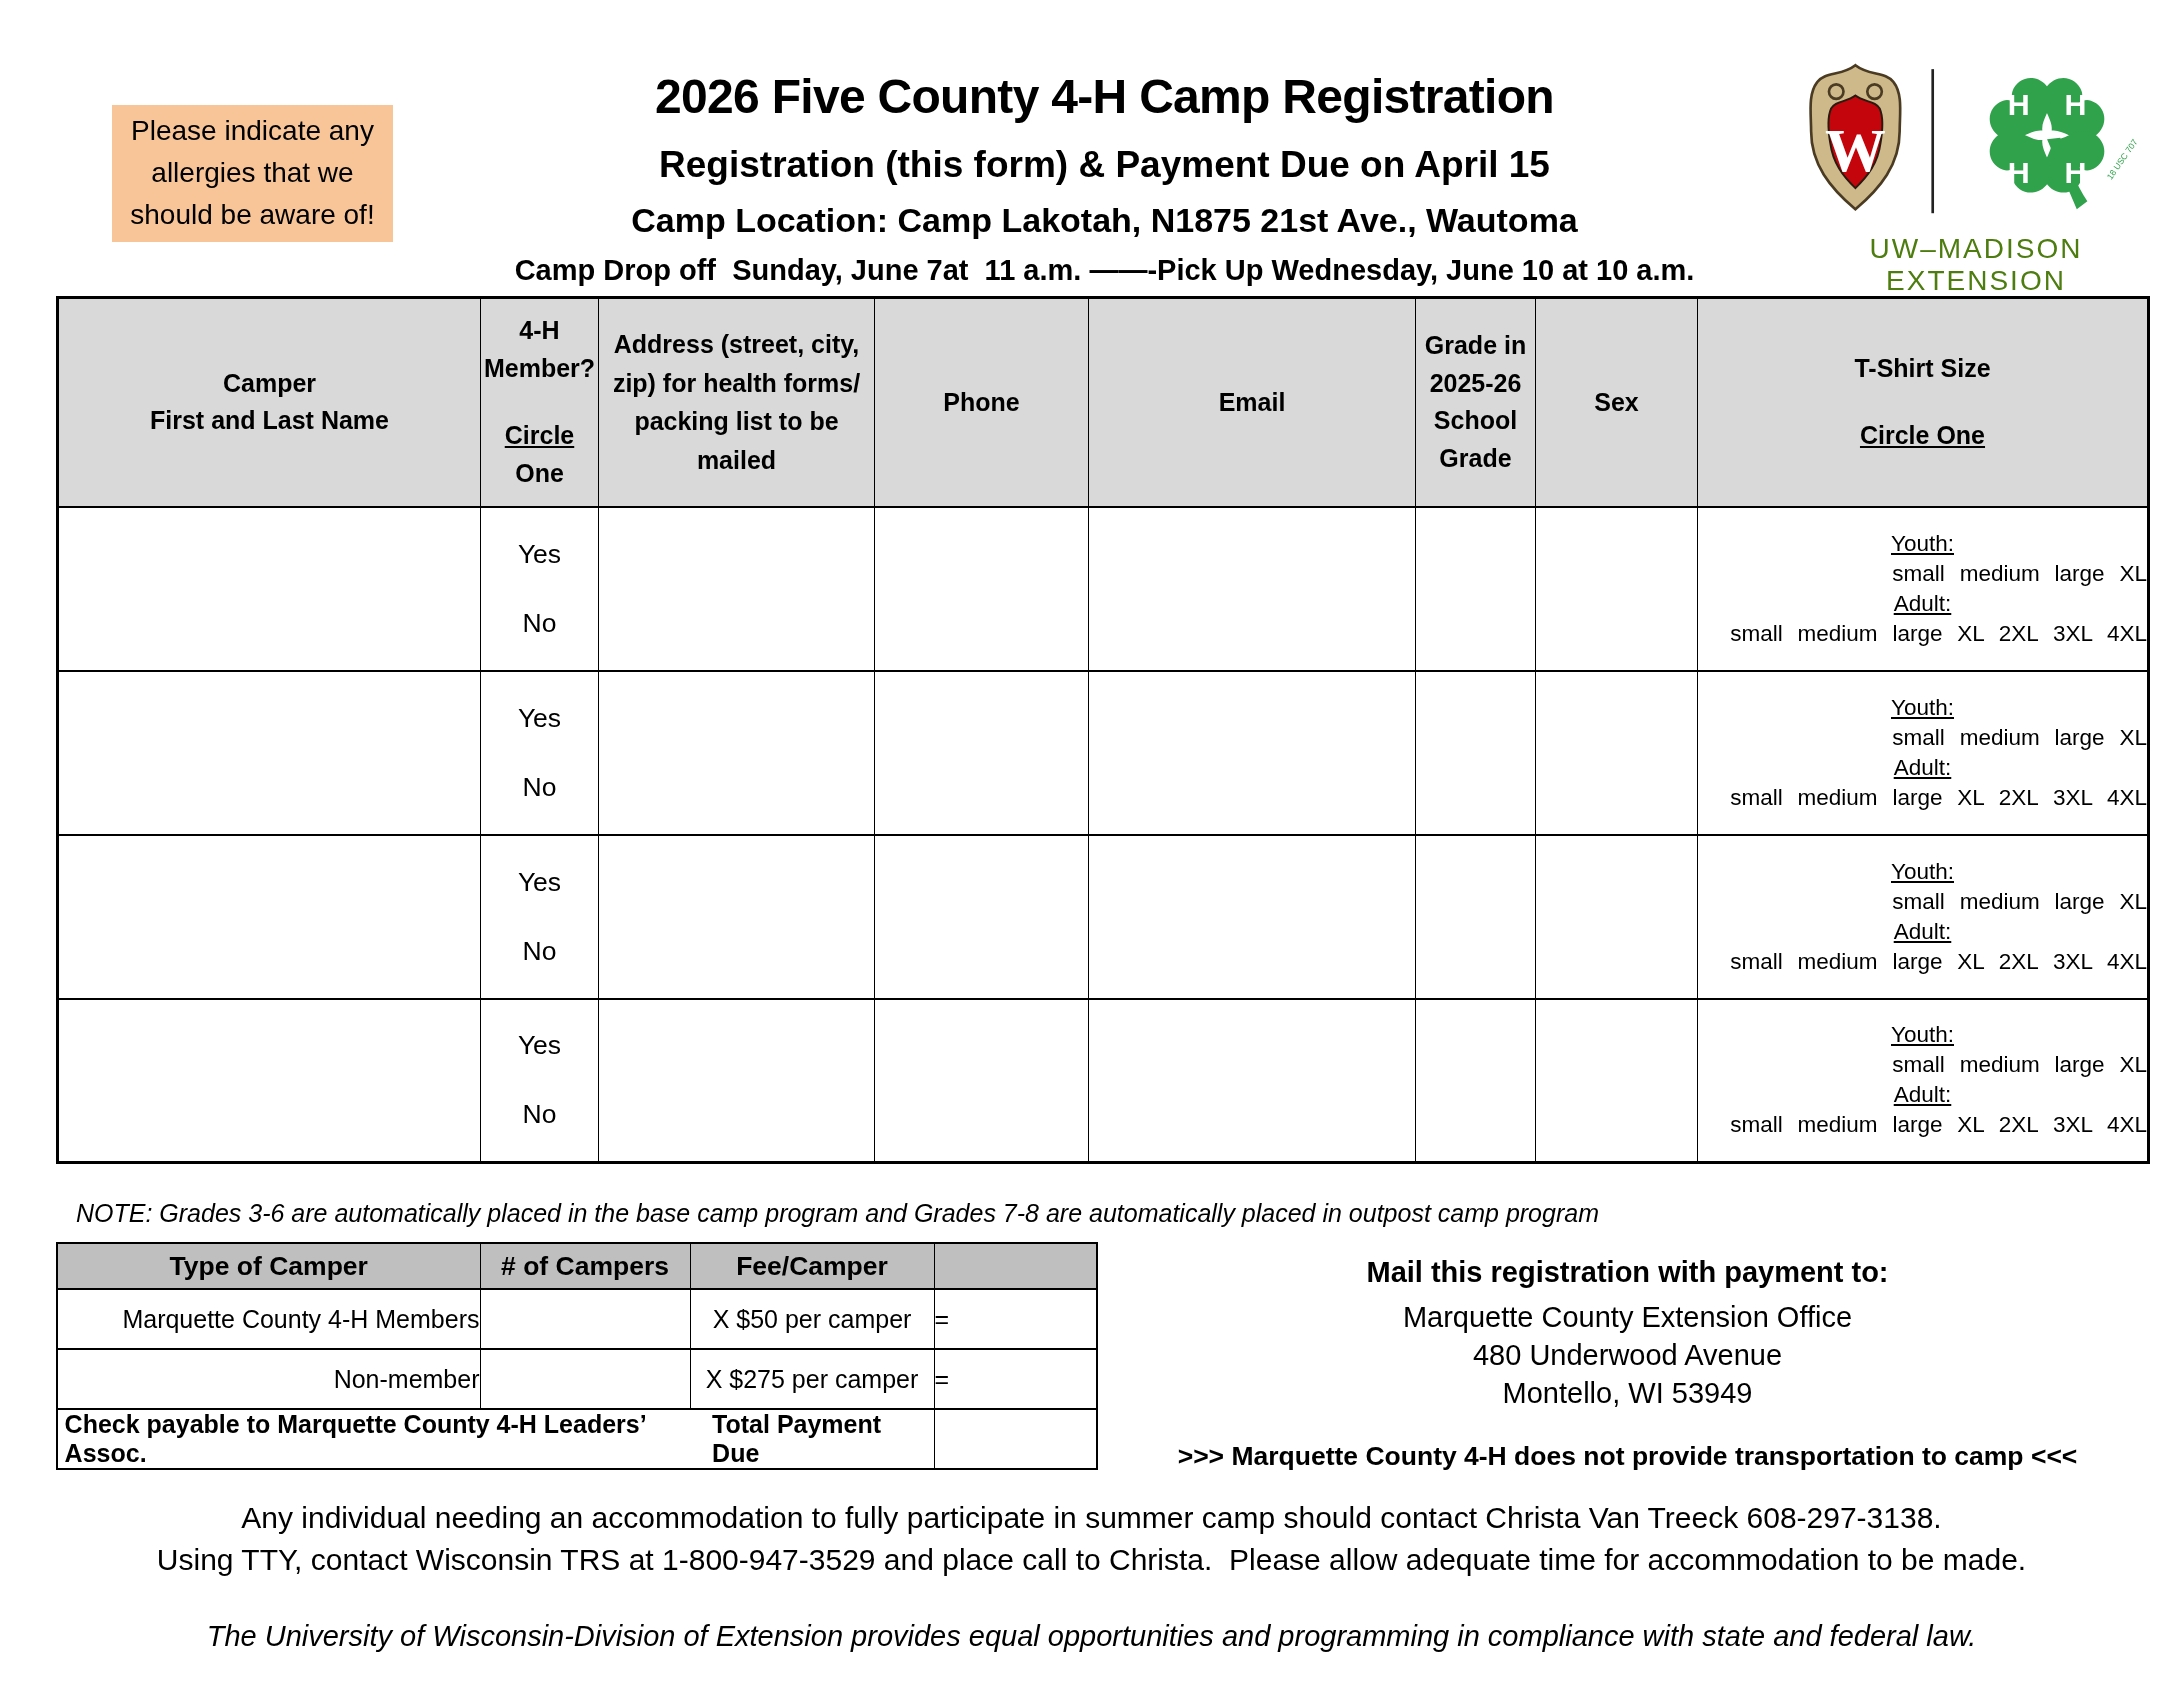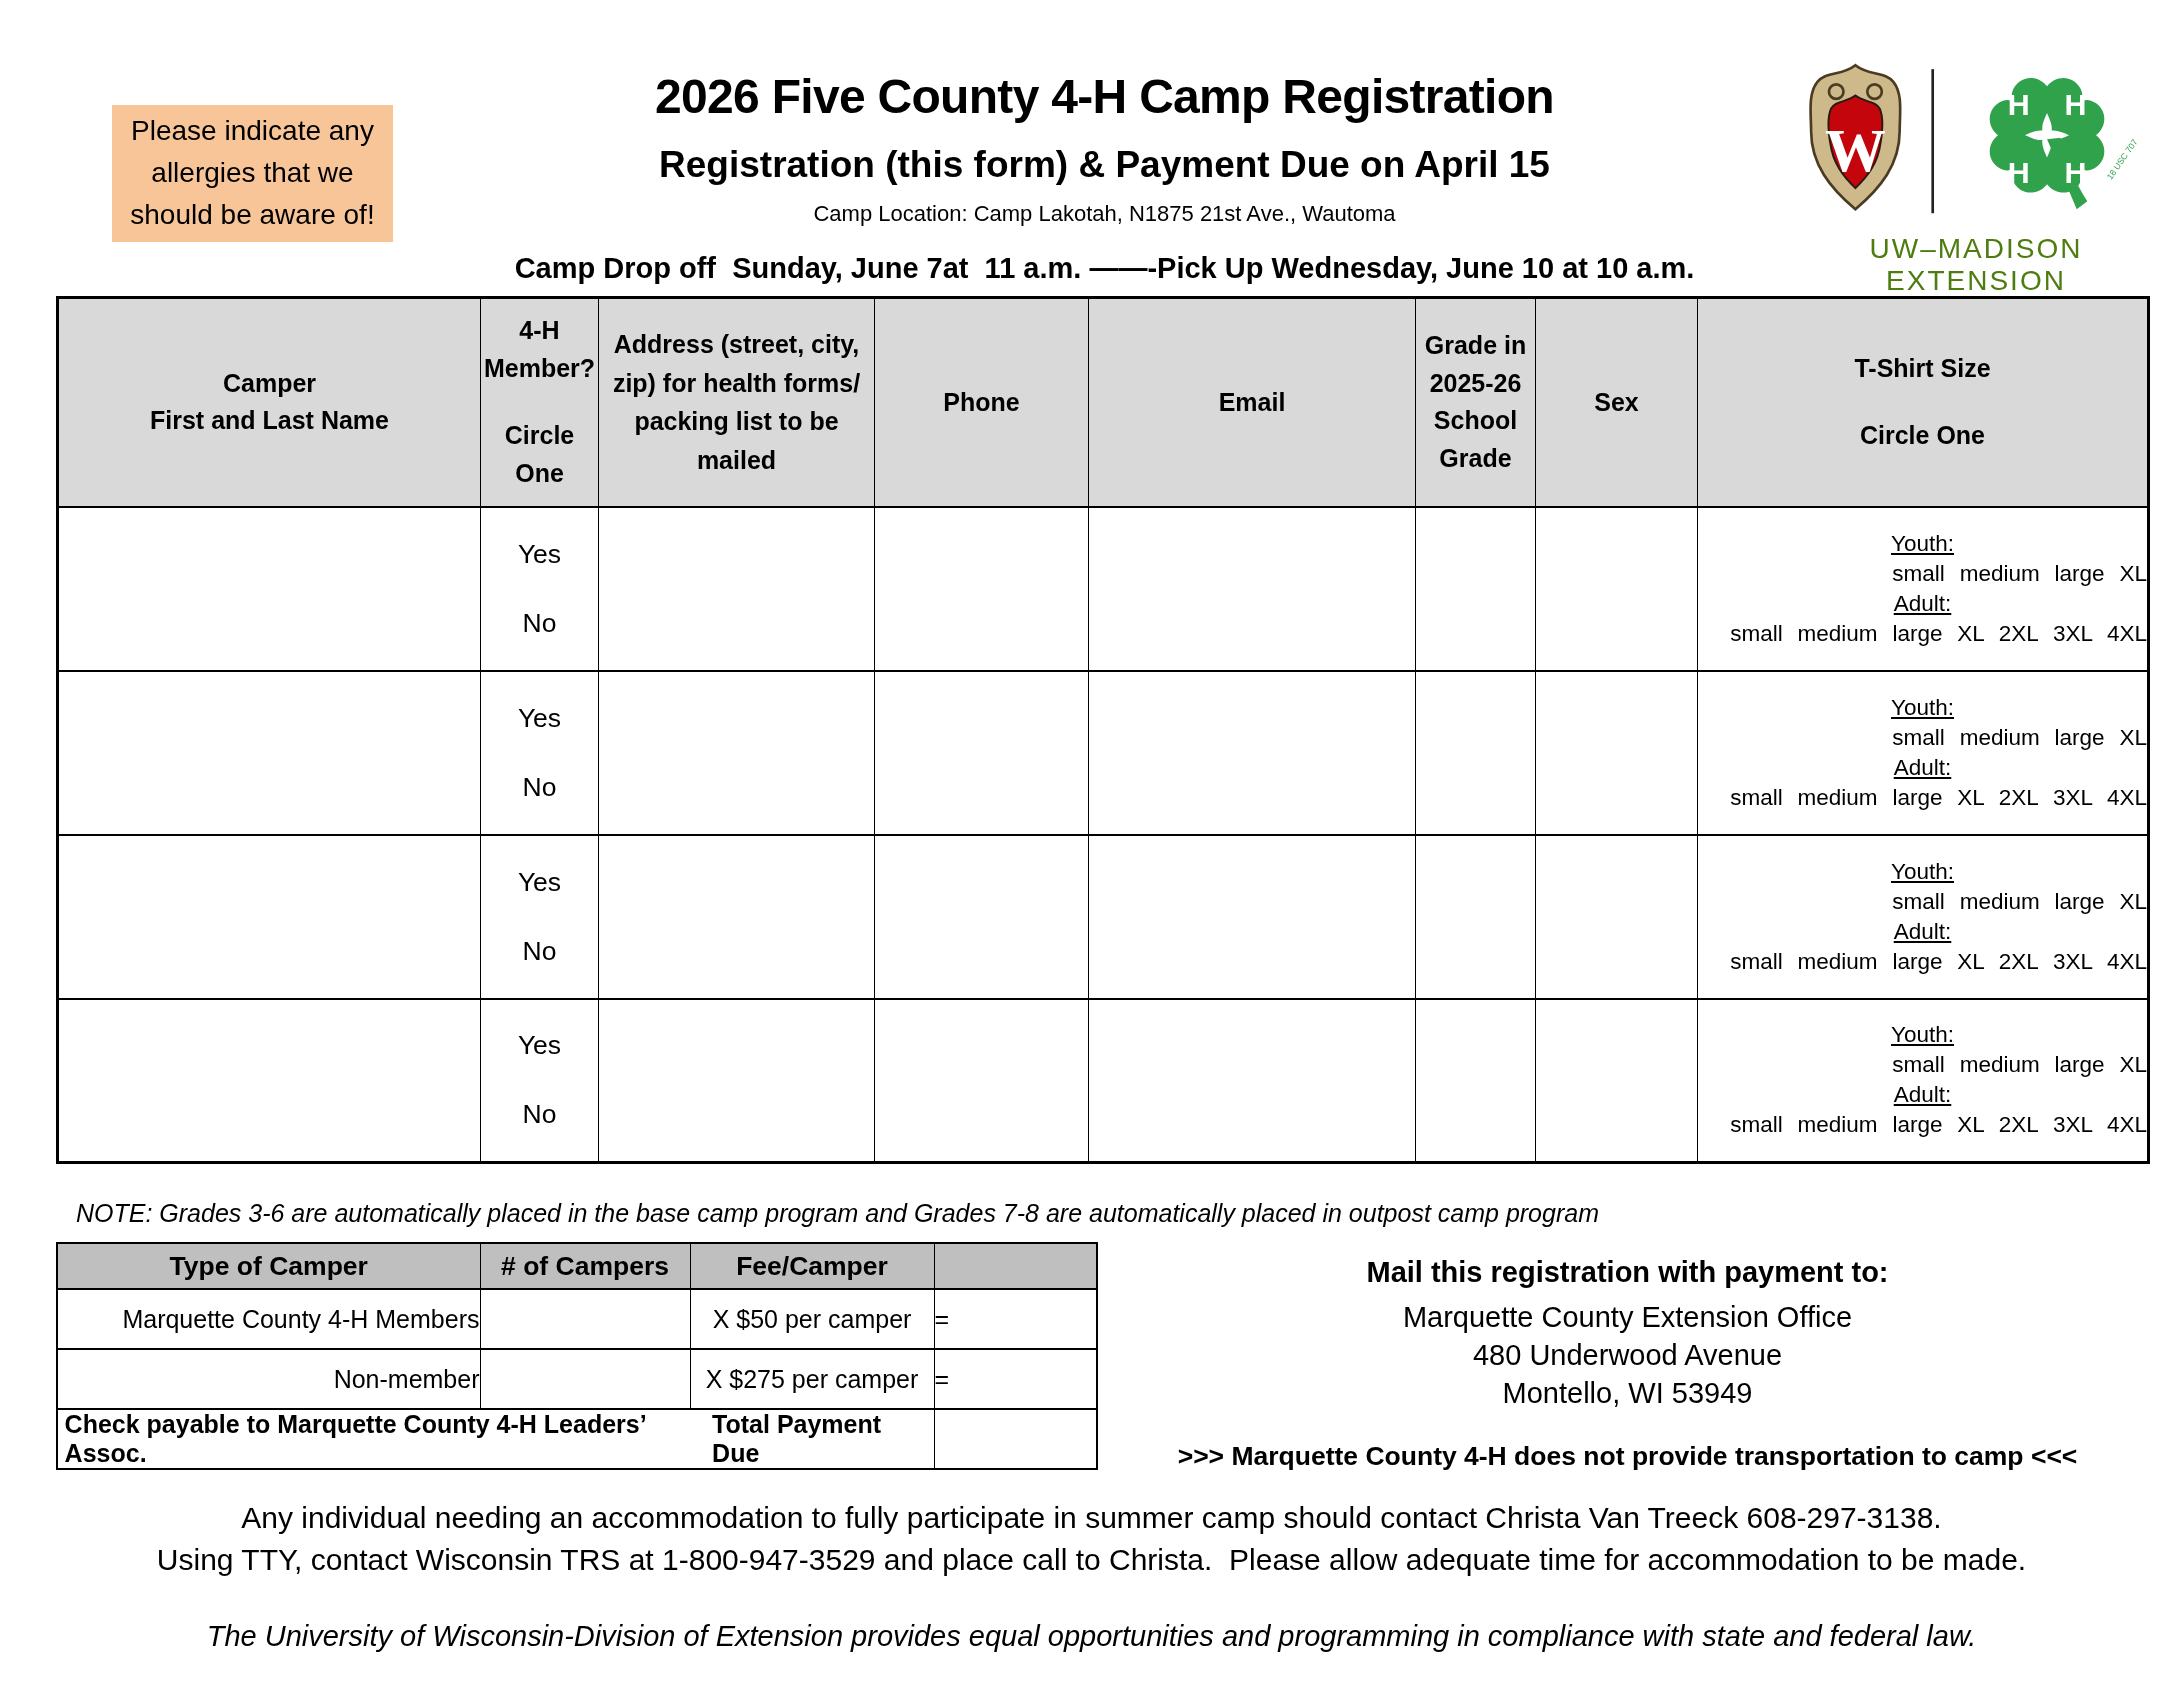--- a/index.html
+++ b/index.html
@@ -13,37 +13,37 @@
 
   
   .note-box {
     position: absolute; left: 112px; top: 105px; width: 281px;
     background: #f8c599; text-align: center;
     font-size: 28px; line-height: 42px; padding: 5.3px 2.6px;
   }
   .titles { position: absolute; left: 423px; top: 69px; width: 1363px; text-align: center; }
   .title    { font-size: 48px; font-weight: bold; letter-spacing: -0.7px; margin-bottom: 20px; }
   .subtitle { font-size: 37px; font-weight: bold; margin-bottom: 14.6px; }
-  .location { font-size: 22px; font-weight: normal; margin-bottom: 25px; }
+  .location { font-size: 34px; font-weight: bold; margin-bottom: 14px; }
   .schedule { font-size: 29px; font-weight: bold; white-space: pre-wrap; }
 
   .logo { position: absolute; left: 1786px; top: 57px; width: 380px; text-align: center; }
   .logo-text { font-size: 28px; letter-spacing: 2px; margin-top: 2.6px; color: #4d7c0f; }
 
   
   .main-table { position: absolute; left: 56px; top: 296px; }
   table.mt { border-collapse: collapse; table-layout: fixed; border: 3.3px solid #000; }
   table.mt th, table.mt td {
     border: 1.3px solid #000; border-top-width: 2.6px; border-bottom-width: 2.6px;
     vertical-align: middle; text-align: center; padding: 0;
   }
   table.mt th { background: #d9d9d9; font-size: 25px; font-weight: bold; height: 209px; }
   table.mt td { height: 164px; background: #fff; }
   .hstack div { line-height: 1.5; }
-  .hgap { margin-top: 30px; }
+  .hgap { margin-top: 30px; text-decoration: underline; }
   .addr-head { line-height: 1.55; padding: 0 9.3px; }
   .yesno { display: flex; flex-direction: column; justify-content: center; gap: 38px; font-size: 26.5px; }
   .shirt-cell { font-size: 22.5px; line-height: 30px; }
   .ul { text-decoration: underline; }
   .sizes { word-spacing: 8.6px; text-align: right; }
 
   
   .note-line {
     position: absolute; left: 76px; top: 1199px; width: 1786px;
     font-size: 25px; font-style: italic; text-align: left;

